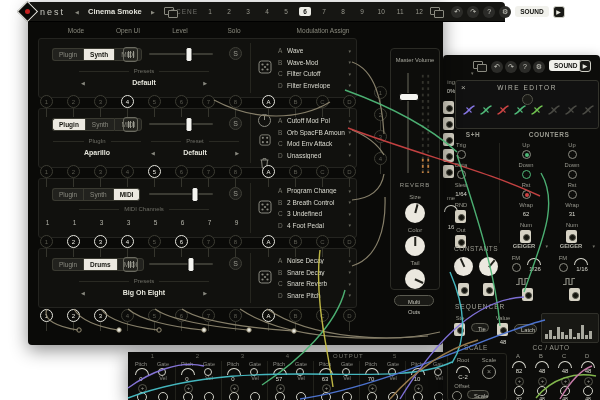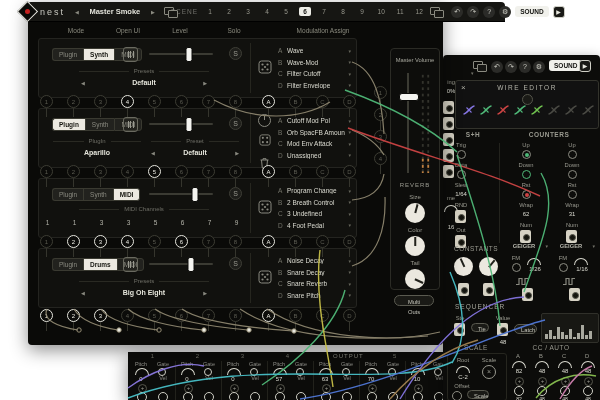--- a/index.html
+++ b/index.html
@@ -432,21 +432,21 @@
 </div>
 
 <div id="fw" class="win">
   <div id="fw-bar">
     <span class="logo">
         <b></b>
         <i></i>
       </span>
     <span class="appname">nest</span>
     <span class="tb-arrow" style="margin-left:6px">◀</span>
-    <span class="tb-preset">Master Smoke</span>
+    <span class="tb-preset">Cinema Smoke</span>
     <span class="tb-arrow">▶</span>
     <span class="copyic">
         <u></u>
         <s></s>
       </span>
     <span class="scenelabel">SCENE</span>
     <div class="scenes">
         <span class="scene">1</span>
         <span class="scene">2</span>
         <span class="scene">3</span>

